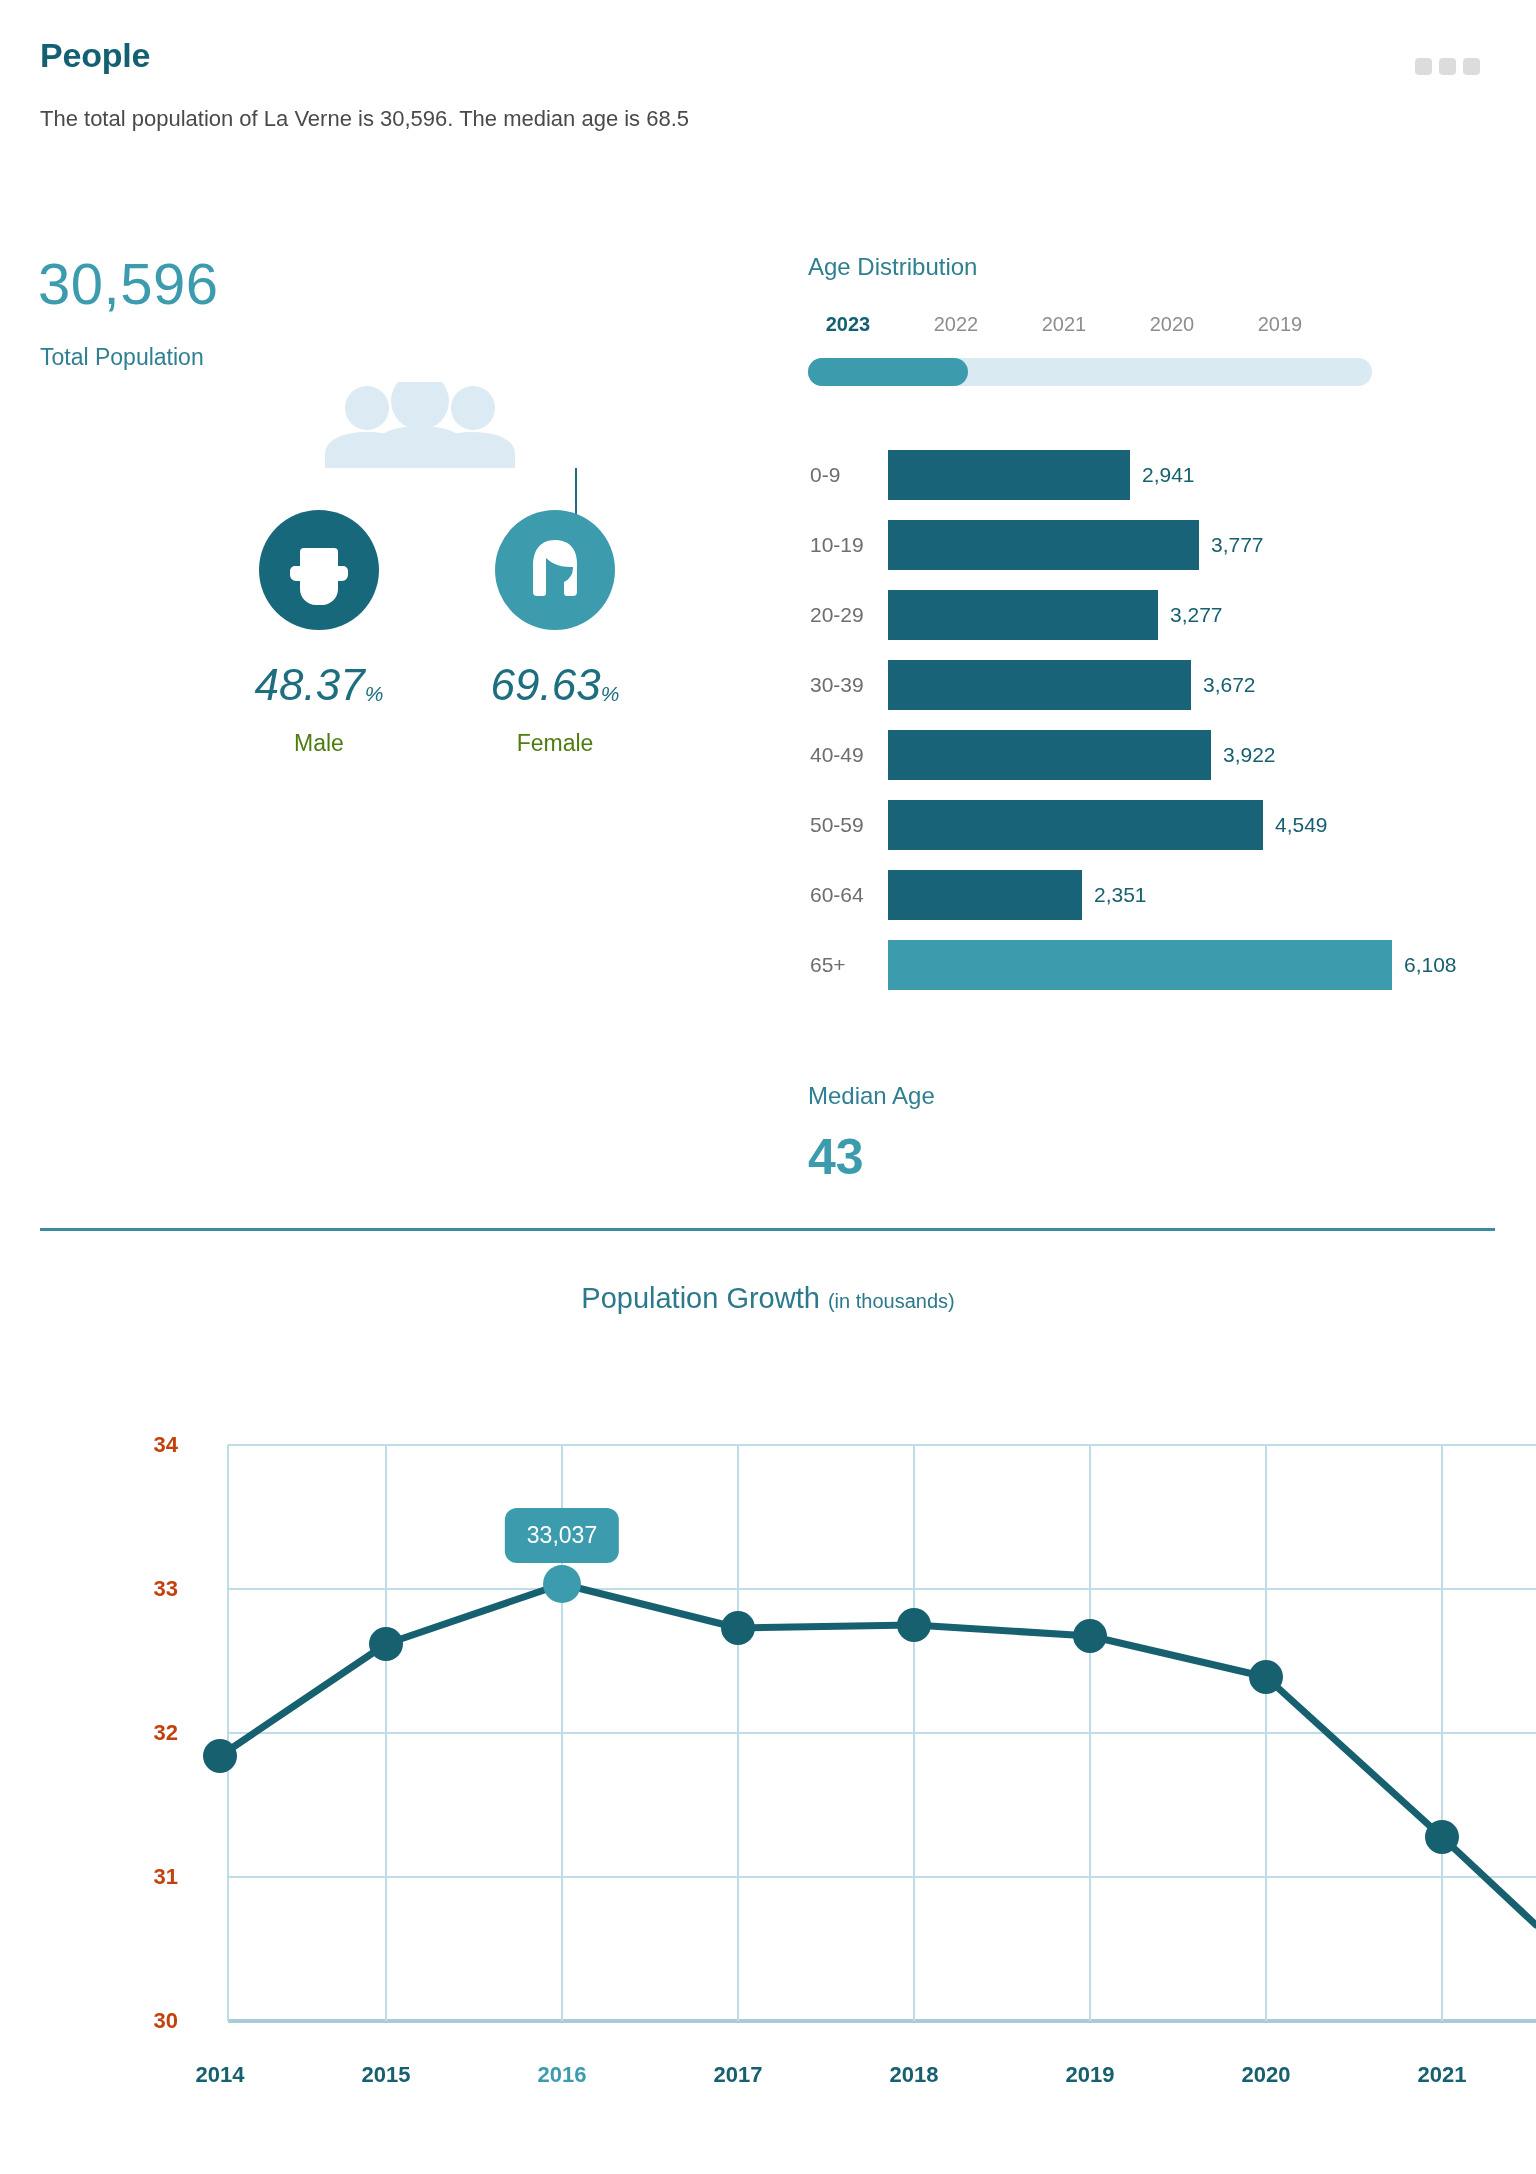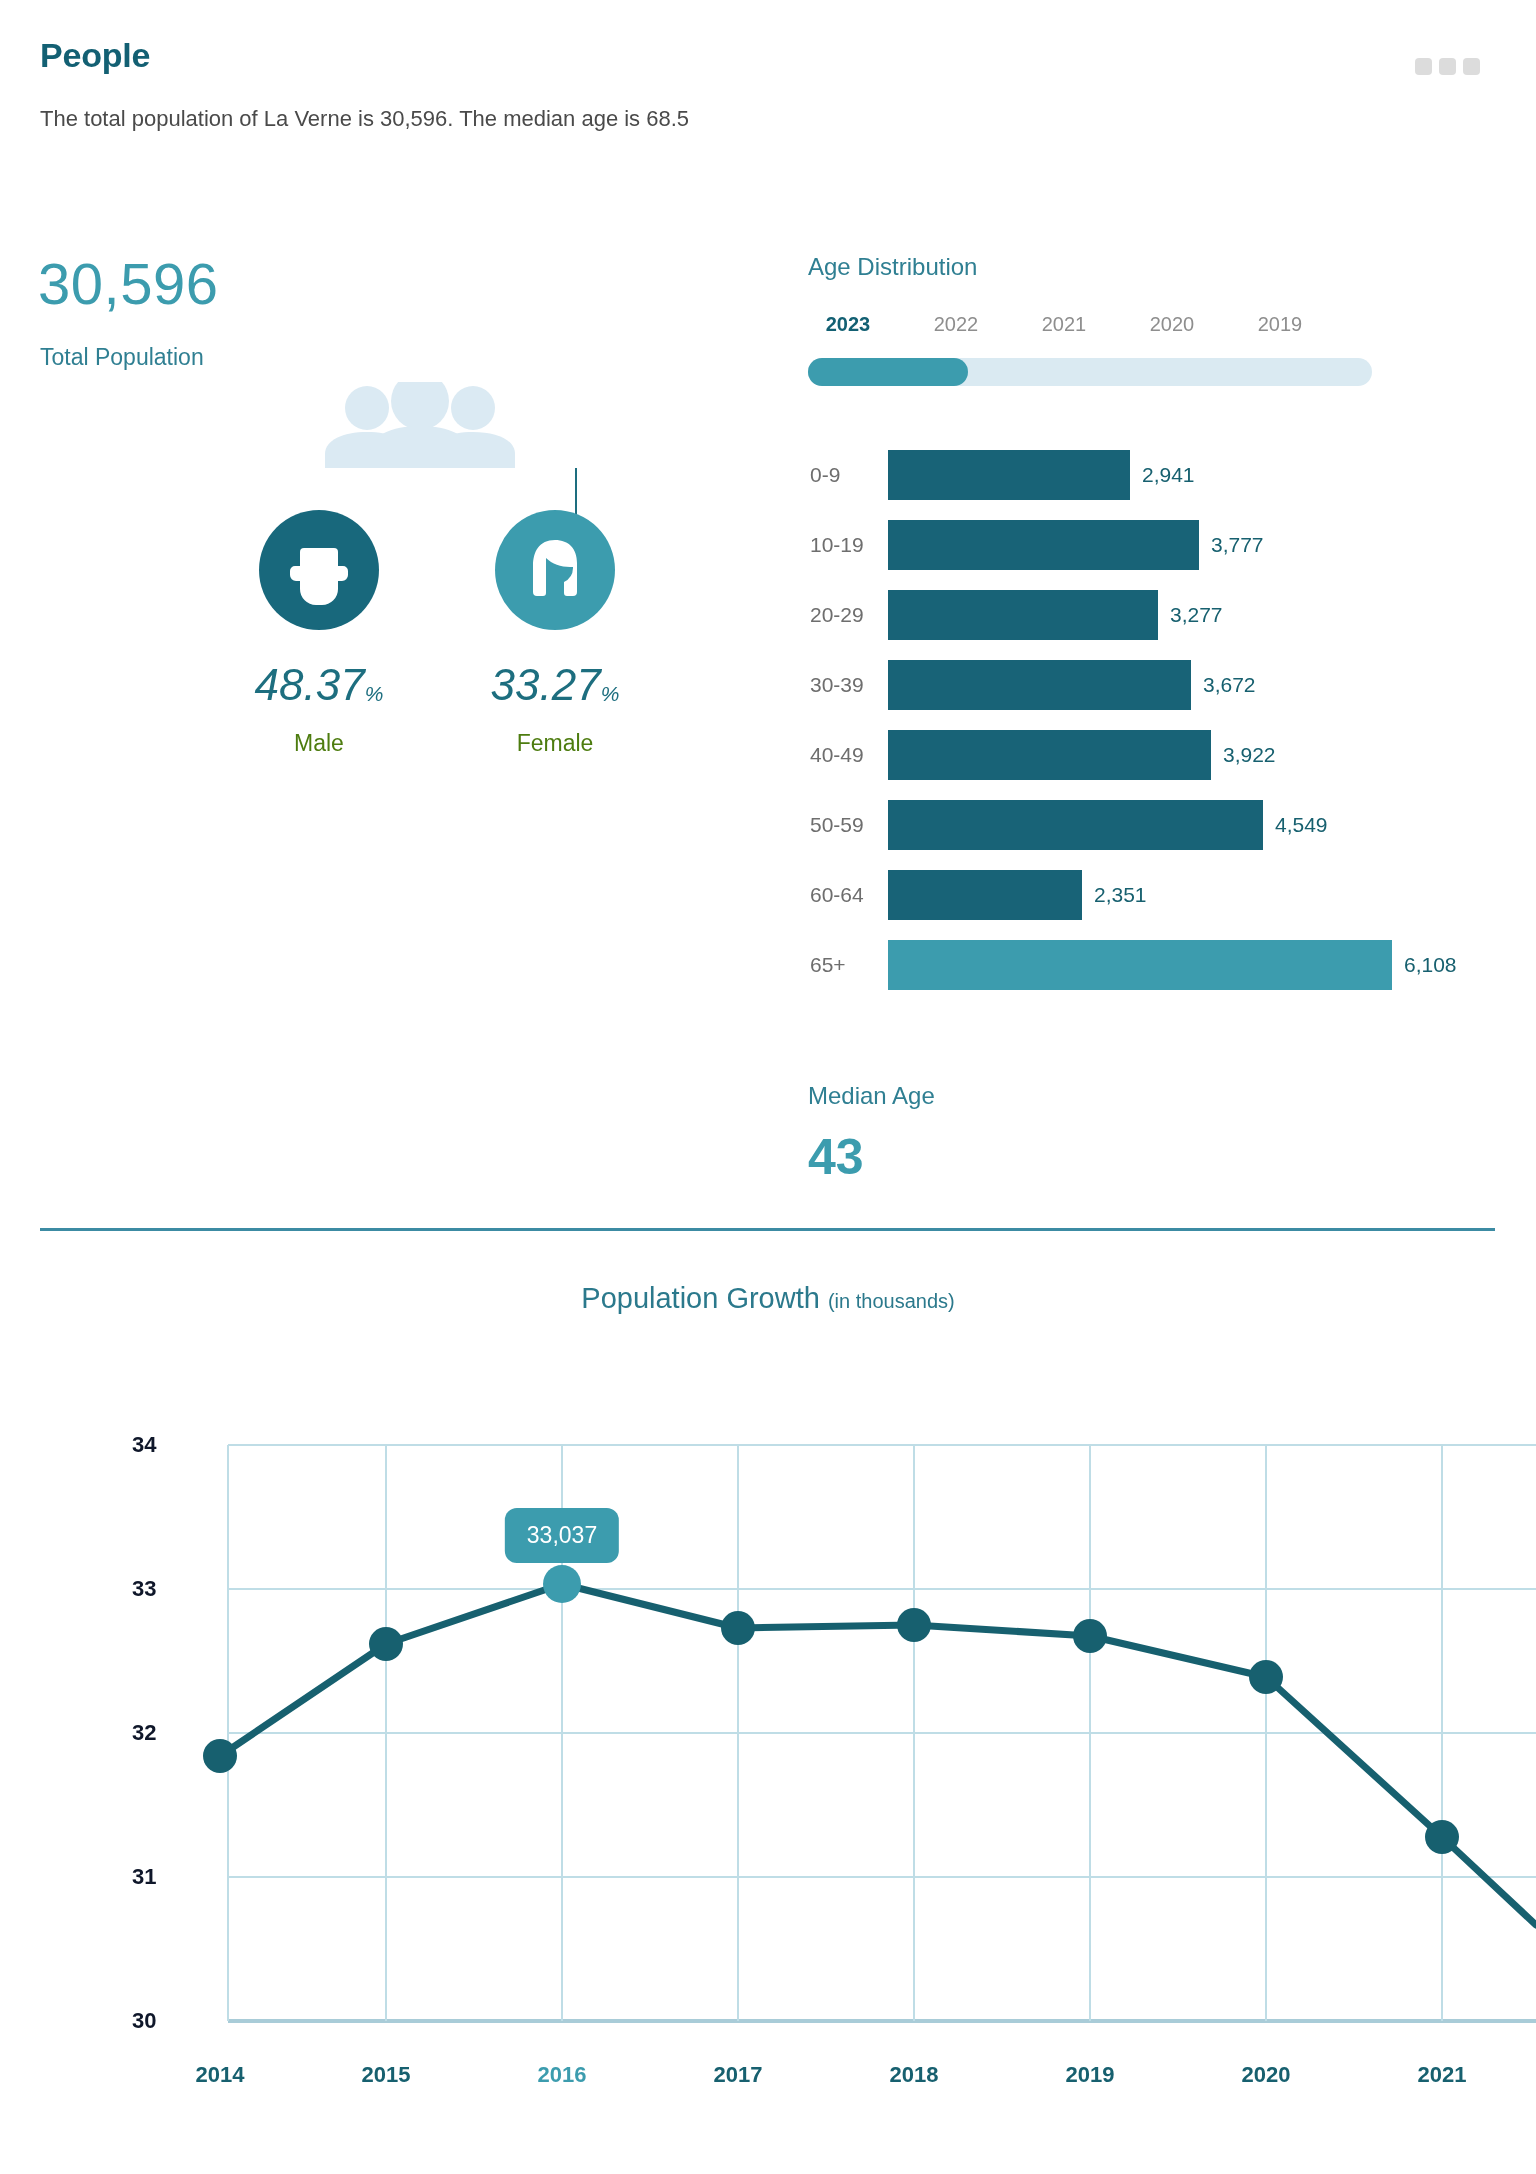--- a/index.html
+++ b/index.html
@@ -118,22 +118,22 @@
 
   
   .pg-title {
     position: absolute; left: 0; top: 1282px; width: 1536px;
     text-align: center; font-size: 29px; color: #2b798c;
   }
   .pg-title small { font-size: 20px; }
 
   .chart { position: absolute; left: 0; top: 1425px; width: 1536px; height: 600px; }
   .ylab {
-    position: absolute; width: 46px; 
-    font-size: 22px; font-weight: 700; color: #0f172a;
+    position: absolute; width: 46px; text-align: right;
+    font-size: 22px; font-weight: 700; color: #c2410c;
     transform: translateY(-50%);
   }
   .xlab {
     position: absolute; top: 2062px; width: 120px; text-align: center;
     font-size: 22px; font-weight: 700; color: #17606f;
     transform: translateX(-60px);
   }
   .xlab.active { color: #3c9cae; }
 
   .tooltip {
@@ -184,21 +184,21 @@
       <div class="g-name">Male</div>
     </div>
 
     <div class="g-col female">
       <div class="g-circle female">
         <svg width="120" height="120" viewBox="0 0 120 120">
           <path d="M60,30 C44,30 38,42 38,56 v26 a4,4 0 0 0 4,4 h6 a3,3 0 0 0 3,-3 V48 c6,6 15,9 24,9 h7 v-4 C82,39 74,30 60,30 Z" fill="#ffffff"></path>
           <path d="M78,53 h4 v29 a4,4 0 0 1 -4,4 h-6 a3,3 0 0 1 -3,-3 V72 a16,16 0 0 0 9,-14 Z" fill="#ffffff"></path>
         </svg>
       </div>
-      <div class="g-pct"><span>33.27</span><sup>%</sup></div>
+      <div class="g-pct"><span>69.63</span><sup>%</sup></div>
       <div class="g-name">Female</div>
     </div>
 
   </div>
 
   <div class="ad-title">Age Distribution</div>
 
   <div class="yr-tabs">
     <div class="yr-tab active" style="left:0px">2023</div>
     <div class="yr-tab" style="left:108px">2022</div>

